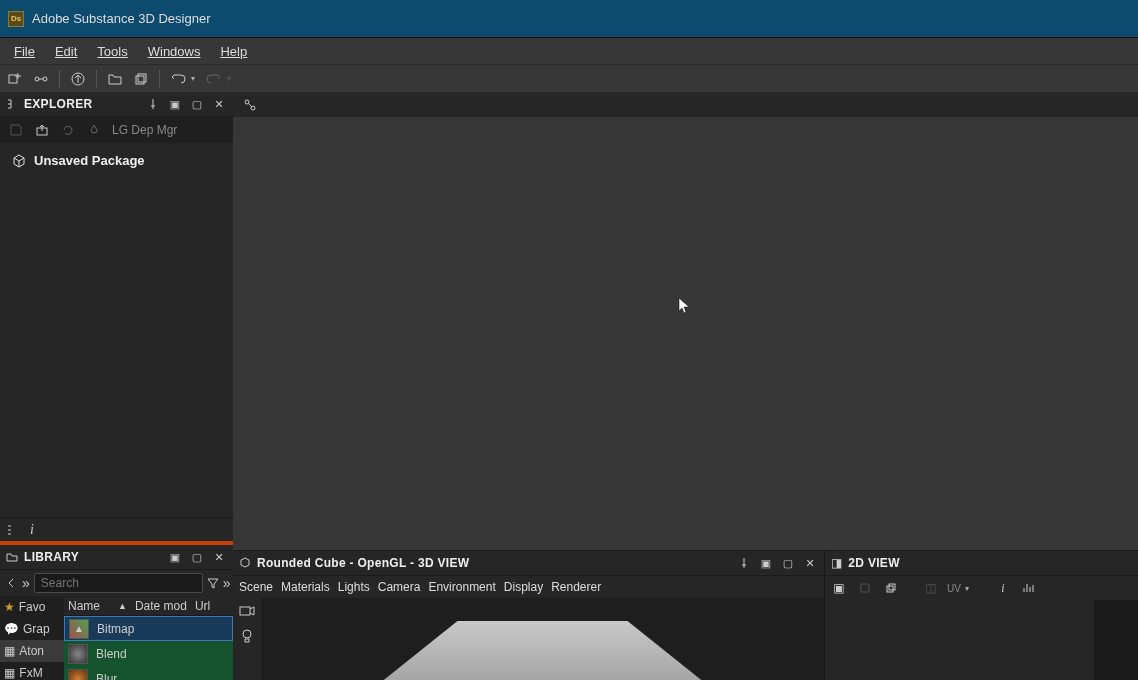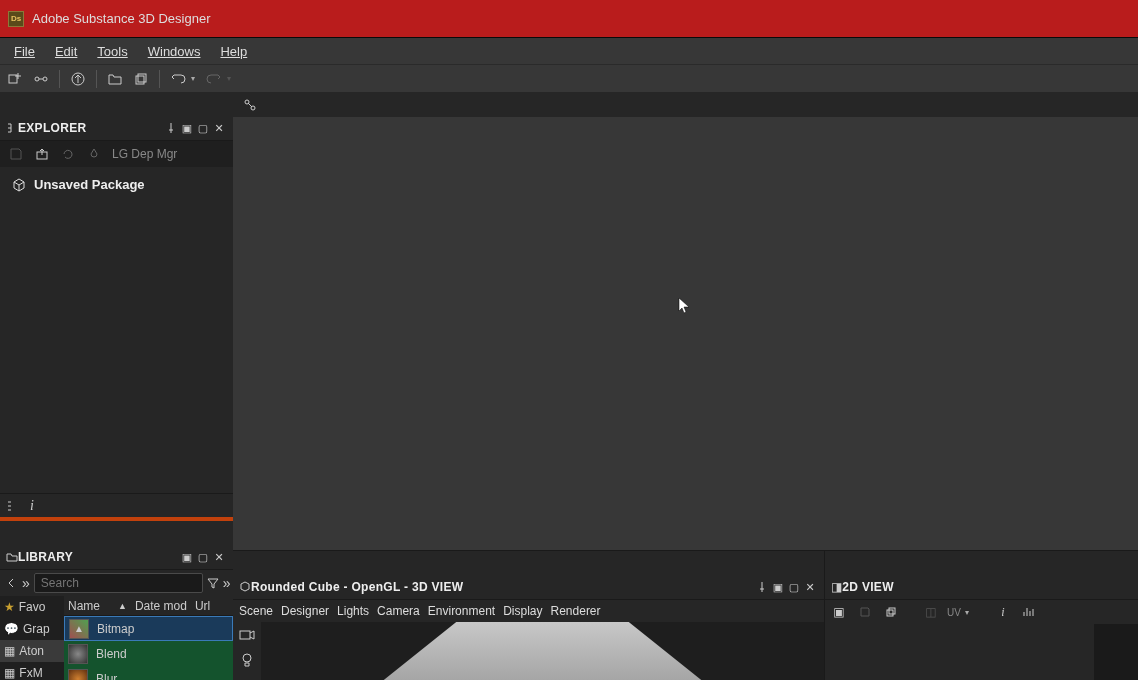--- a/index.html
+++ b/index.html
@@ -1,33 +1,33 @@
 <!DOCTYPE html>
 <html><head>
 <meta charset="utf-8">
 <style>
 * { margin: 0; padding: 0; box-sizing: border-box; font-family: "Segoe UI", Arial, sans-serif; }
 body { background: #262626; color: #ccc; width: 1138px; height: 680px; overflow: hidden; font-size: 12px; }
 
-.titlebar { height: 38px; background: #b91c1c; display: flex; align-items: center; padding: 16px 8px; border-bottom: 1px solid #0a0a0a; }
+.titlebar { height: 38px; background: #0c4a6e; display: flex; align-items: center; padding: 16px 8px; border-bottom: 1px solid #0a0a0a; }
 .titlebar .app-icon { width: 16px; height: 16px; background: #5a4a1a; border: 1px solid #8a7a3a; margin-right: 8px; display: flex; align-items: center; justify-content: center; font-size: 8px; font-weight: bold; color: #e8c060; }
 .titlebar .title { color: #ddd; font-size: 13px; }
 
 .menubar { height: 26px; background: #373737; display: flex; align-items: center; padding: 0 4px; }
 .menubar .menu-item { padding: 4px 10px; color: #ddd; cursor: pointer; font-size: 13px; text-decoration: underline; }
 
 .maintoolbar { height: 28px; background: #373737; display: flex; align-items: center; padding: 0 4px; gap: 4px; border-top: 1px solid #2a2a2a; }
 .tb-btn { width: 22px; height: 22px; display: flex; align-items: center; justify-content: center; cursor: pointer; color: #ccc; }
 .tb-sep { width: 1px; height: 18px; background: #555; margin: 0 3px; }
 .tb-drop { font-size: 8px; color: #aaa; margin-left: -2px; padding-right: 4px; }
 
 .workspace { display: flex; height: calc(100% - 81px); }
 
 .left-col { width: 233px; display: flex; flex-direction: column; background: #262626; }
-.panel-header { height: 25px; background: #262626; display: flex; align-items: center; padding: 0 6px; border-bottom: 1px solid #1a1a1a; margin-top: 24px; }
+.panel-header { height: 25px; background: #262626; display: flex; align-items: center; padding: 0 6px; gap: 6px; border-bottom: 1px solid #1a1a1a; }
 .panel-header .ph-title { font-weight: bold; font-size: 12px; color: #eee; flex: 1; letter-spacing: 0.3px; }
 .panel-header .ph-btn { width: 16px; height: 16px; display: flex; align-items: center; justify-content: center; cursor: pointer; color: #ccc; font-size: 11px; }
 
 .explorer-toolbar { height: 26px; background: #1f1f1f; display: flex; align-items: center; padding: 0 4px; gap: 2px; }
 .exp-btn { width: 24px; height: 22px; display: flex; align-items: center; justify-content: center; color: #aaa; cursor: pointer; }
 .exp-label { color: #888; font-size: 12px; padding-left: 4px; }
 
 .tree { flex: 1; padding: 6px 0; }
 .tree-item { display: flex; align-items: center; padding: 4px 12px; gap: 8px; color: #eee; font-weight: 600; font-size: 13px; }
 .tree-item .pkg-icon { width: 14px; height: 14px; }
@@ -298,21 +298,21 @@
               <svg width="12" height="12" viewBox="0 0 12 12">
                 <path d="M6 1v7M4 8h4M6 8v3" stroke="#ccc"></path>
               </svg>
             </span>
           <span class="ph-btn">▣</span>
           <span class="ph-btn">▢</span>
           <span class="ph-btn">✕</span>
         </div>
         <div class="view3d-menu">
           <span>Scene</span>
-          <span>Designer</span>
+          <span>Materials</span>
           <span>Lights</span>
           <span>Camera</span>
           <span>Environment</span>
           <span>Display</span>
           <span>Renderer</span>
         </div>
         <div class="view3d-body">
           <div class="view3d-side">
             <span style="color:#ccc">
                 <svg width="16" height="14" viewBox="0 0 16 14">

